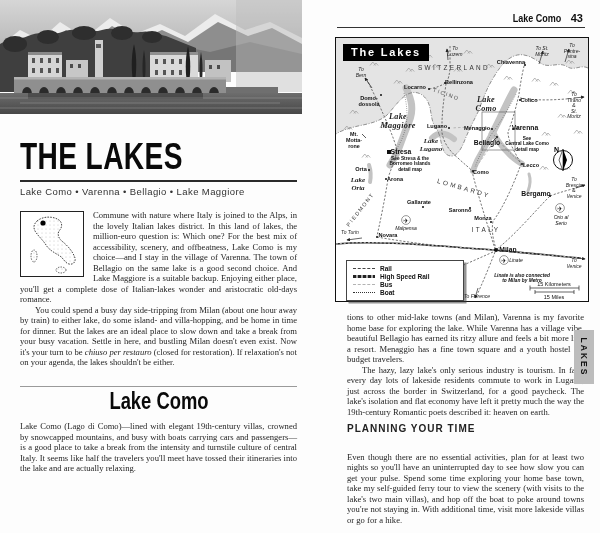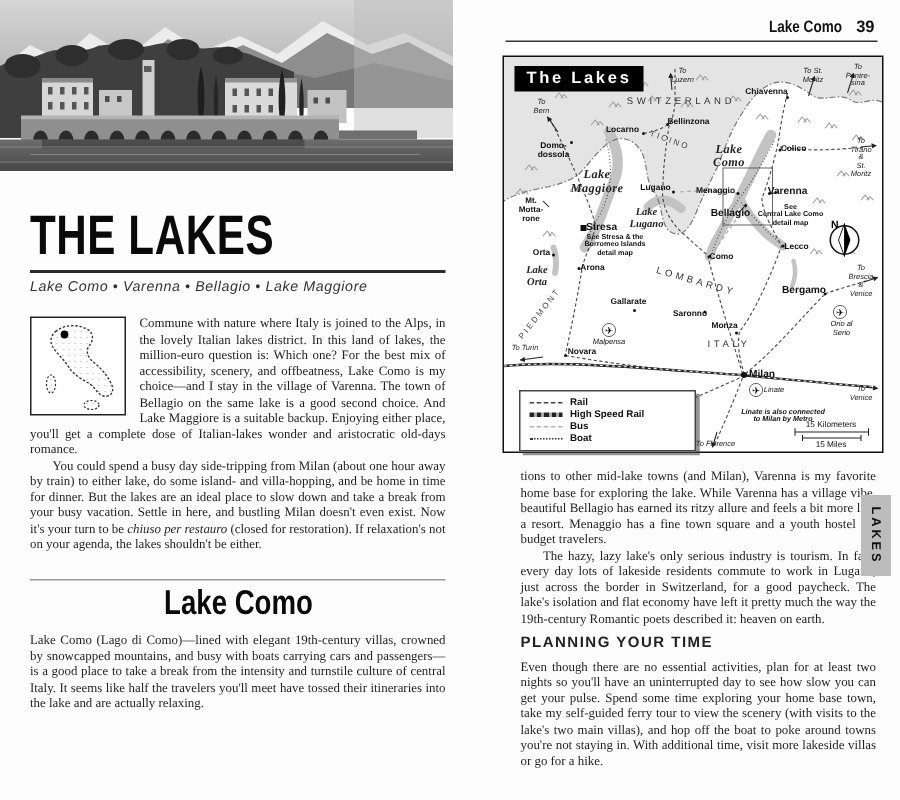--- a/index.html
+++ b/index.html
@@ -6,21 +6,21 @@
   body{width:600px;height:533px;position:relative;background:#fdfdfd;overflow:hidden;
        font-family:"Liberation Serif",serif;color:#1e1e1e;}
 
   
   .photo{position:absolute;left:0;top:0;width:302px;height:114px;}
   .left-col{position:absolute;left:20px;top:138px;width:277px;}
   .chapter-title{font-family:"Liberation Sans",sans-serif;font-weight:bold;font-size:37px;
        letter-spacing:.5px;color:#0a0a0a;transform:scaleX(.76);transform-origin:0 50%;
        white-space:nowrap;line-height:1;}
   .title-rule{border:none;border-top:2px solid #2b2b2b;margin:5px 0 4px;}
-  .chapter-subtitle{font-family:"Liberation Sans",sans-serif;font-style:italic;font-size:9.5px;
+  .chapter-subtitle{font-family:"Liberation Sans",sans-serif;font-size:9.5px;
        letter-spacing:.4px;color:#333;margin-bottom:13px;}
   .body-text{font-size:8.6px;line-height:10.5px;text-align:justify;}
   .body-text p{margin:0;}
   .body-text p.indent{text-indent:15px;}
   .italy-inset{float:left;width:62px;height:64px;border:1px solid #222;margin:1px 9px 2px 0;
        background:#fff;}
   .lake-como-sec{position:absolute;left:20px;top:386px;width:277px;}
   .sec-rule{border:none;border-top:1px solid #9a9a9a;margin:0 0 2px;}
   .sec-heading{text-align:center;margin:0 0 7px;}
   .sec-heading span{display:inline-block;font-family:"Liberation Sans",sans-serif;font-weight:bold;
@@ -32,21 +32,21 @@
   .hdr-sec{display:inline-block;font-family:"Liberation Sans",sans-serif;font-weight:bold;
        font-size:11px;transform:scaleX(.82);transform-origin:100% 50%;color:#111;}
   .hdr-num{font-family:"Liberation Sans",sans-serif;font-weight:bold;font-size:11px;
        margin-left:9px;color:#111;}
   .rc-rule{position:absolute;top:27px;left:2px;right:2px;border-top:1.2px solid #333;}
   .rc-text{position:absolute;top:312px;left:12px;width:237px;font-size:8.6px;line-height:10.5px;
        text-align:justify;}
   .rc-text p{margin:0;}
   .rc-text p.indent{text-indent:15px;}
   .planning-heading{font-family:"Liberation Sans",sans-serif;font-weight:bold;font-size:10px;
-       letter-spacing:1px;color:#222;margin:7px 0 4px;}
+       letter-spacing:1px;color:#222;margin:7px 0 17px;}
 
   
   .map{position:absolute;top:37px;left:0;width:252px;height:263px;border:1.3px solid #111;
        background:#fff;box-sizing:content-box;}
   .map svg{position:absolute;left:0;top:0;}
   .map-title{position:absolute;left:7px;top:6px;background:#000;color:#fff;padding:2px 8px 3px;
        font-family:"Liberation Sans",sans-serif;font-weight:bold;font-size:11px;letter-spacing:1.8px;
        z-index:3;}
   #map-labels{position:absolute;inset:0;z-index:2;}
   .ml{position:absolute;transform:translate(-50%,-50%);white-space:pre-line;text-align:center;
@@ -195,21 +195,21 @@
   <div class="sec-heading">
     <span>Lake Como</span>
   </div>
   <div class="body-text">
     <p>Lake Como (Lago di Como)—lined with elegant 19th-century villas, crowned by snowcapped mountains, and busy with boats carrying cars and passengers—is a good place to take a break from the intensity and turnstile culture of central Italy. It seems like half the travelers you'll meet have tossed their itineraries into the lake and are actually relaxing.</p>
   </div>
 </div>
 
 <div class="right-col">
   <div class="rc-header">
-    <span class="hdr-sec">Lake Como</span><span class="hdr-num">39</span>
+    <span class="hdr-sec">Lake Como</span><span class="hdr-num">43</span>
   </div>
   <div class="rc-rule"></div>
 
   <div class="map">
     <svg width="252" height="263" viewBox="0 0 252 263">
       <defs>
         <marker id="arr" viewBox="0 0 6 6" refX="5" refY="3" markerWidth="5" markerHeight="5" orient="auto">
           <path d="M0,0 L6,3 L0,6 Z" fill="#222"></path>
         </marker>
         <g id="mtn" stroke="#9a9a9a" fill="none" stroke-width=".7">

